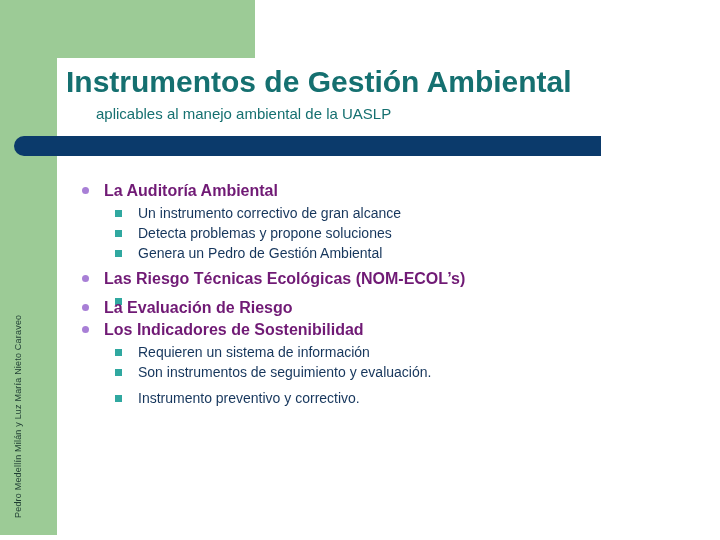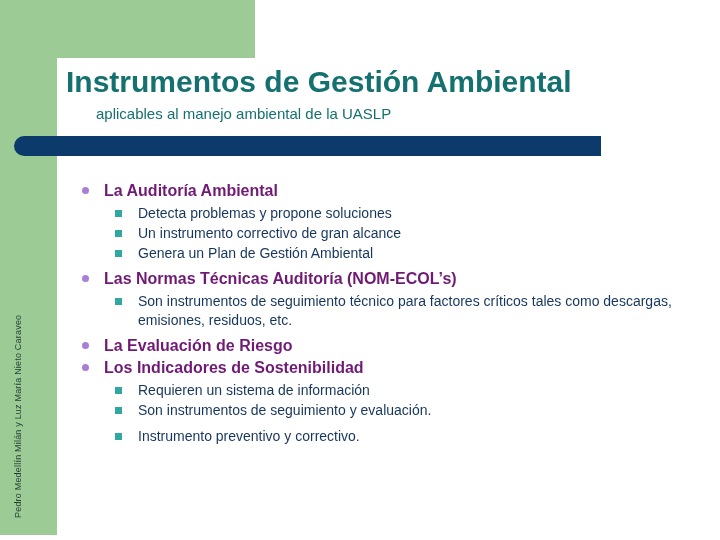--- a/index.html
+++ b/index.html
@@ -161,27 +161,27 @@
 
   <div class="author-credit">Pedro Medellín Milán y Luz María Nieto Caraveo</div>
 
   <div class="title">Instrumentos de Gestión Ambiental</div>
 
   <div class="subtitle">aplicables al manejo ambiental de la UASLP</div>
 
   <div class="body-area" id="body-area">
       <div class="lvl1"><span class="dot"></span><span>La Auditoría Ambiental</span></div>
       <div class="sp-sm"></div>
+      <div class="lvl2"><span class="sq"></span><span>Un instrumento correctivo de gran alcance</span></div>
       <div class="lvl2"><span class="sq"></span><span>Detecta problemas y propone soluciones</span></div>
-      <div class="lvl2"><span class="sq"></span><span>Un instrumento correctivo de gran alcance</span></div>
-      <div class="lvl2"><span class="sq"></span><span>Genera un Plan de Gestión Ambiental</span></div>
+      <div class="lvl2"><span class="sq"></span><span>Genera un Pedro de Gestión Ambiental</span></div>
       <div class="sp-md"></div>
-      <div class="lvl1"><span class="dot"></span><span>Las Normas Técnicas Auditoría (NOM-ECOL’s)</span></div>
+      <div class="lvl1"><span class="dot"></span><span>Las Riesgo Técnicas Ecológicas (NOM-ECOL’s)</span></div>
       <div class="sp-sm"></div>
-      <div class="lvl2"><span class="sq"></span><span>Son instrumentos de seguimiento técnico para factores críticos tales como descargas, emisiones, residuos, etc.</span></div>
+      <div class="lvl2"><span class="sq"></span></div>
       <div class="sp-md"></div>
       <div class="lvl1"><span class="dot"></span><span>La Evaluación de Riesgo</span></div>
       <div class="lvl1"><span class="dot"></span><span>Los Indicadores de Sostenibilidad</span></div>
       <div class="sp-sm"></div>
       <div class="lvl2"><span class="sq"></span><span>Requieren un sistema de información</span></div>
       <div class="lvl2"><span class="sq"></span><span>Son instrumentos de seguimiento y evaluación.</span></div>
       <div class="sp-md"></div>
       <div class="sp-sm"></div>
       <div class="lvl2"><span class="sq"></span><span>Instrumento preventivo y correctivo.</span></div>
     </div>

